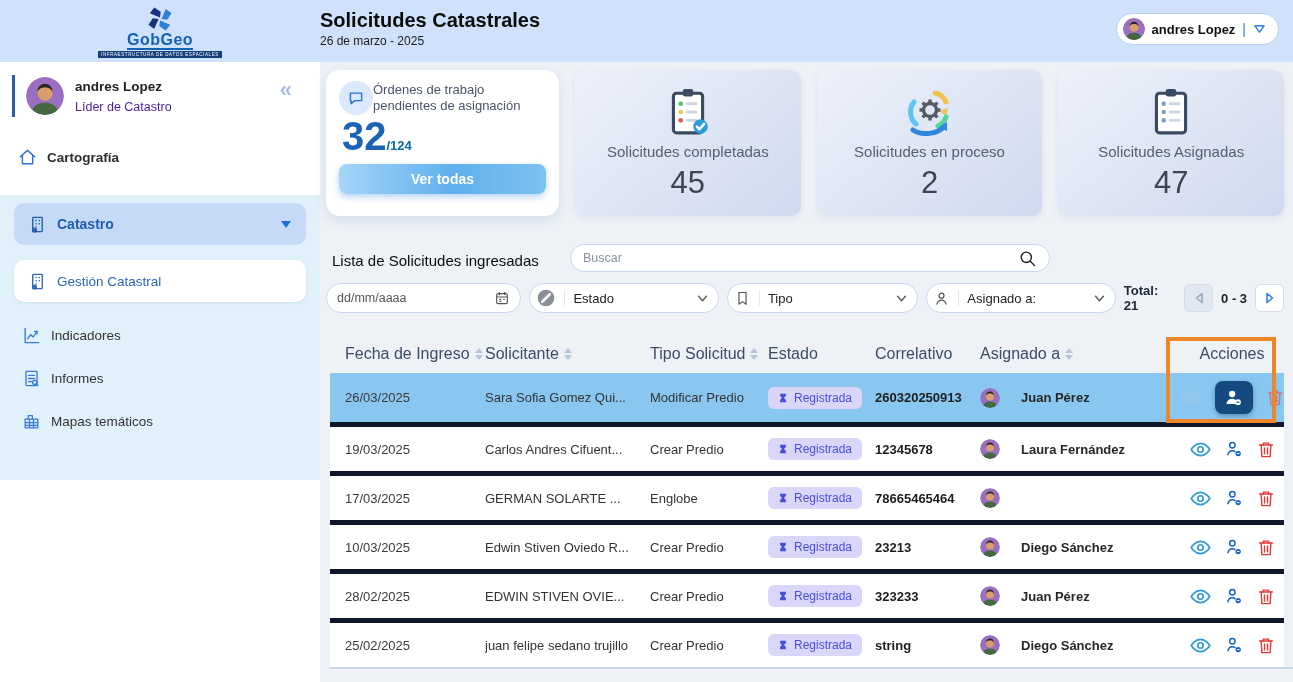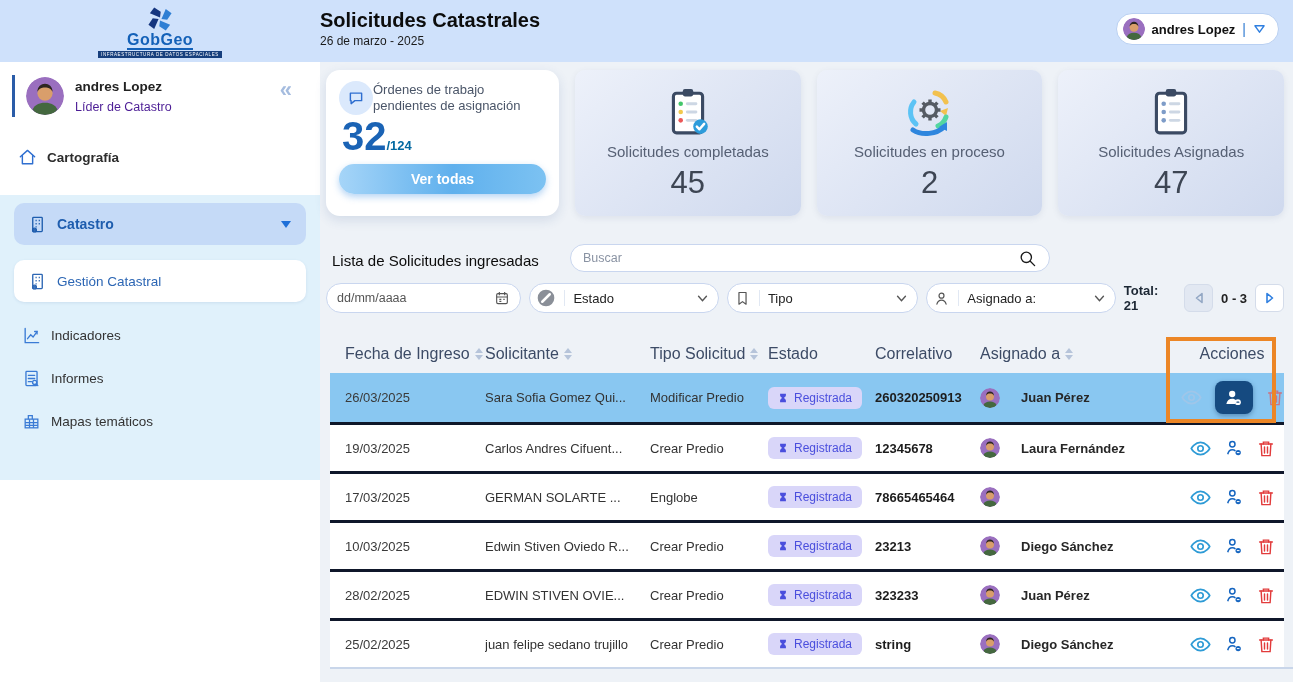--- a/index.html
+++ b/index.html
@@ -49,21 +49,21 @@
   .main { position:absolute; top:62px; left:320px; right:0; bottom:0; background:#eef2f7; }
 
   .cards { position:absolute; top:8px; left:6px; right:9px; height:146px; display:flex; gap:16px; }
   .card1 { width:233px; flex:none; background:#fff; border-radius:14px; box-shadow:0 4px 12px rgba(40,80,140,.14); padding:11px 13px; }
   .card1-head { display:flex; align-items:center; gap:0; }
   .bubble-circ { width:34px; height:34px; border-radius:50%; background:#dbe9fc; display:flex; align-items:center; justify-content:center; flex:none; }
   .card1-title { font-size:13px; color:#4a5568; line-height:1.25; width:172px; }
   .card1-val { display:flex; align-items:baseline; margin:0 0 0 3px; }
   .big-num { font-size:40px; font-weight:800; color:#1a63b5; line-height:1.05; }
   .of-num { font-size:13px; color:#0369a1; font-weight:700; }
-  .ver-btn { display:block; width:100%; height:30px; border:none; border-radius:15px; background:linear-gradient(90deg,#a6d5f8,#5fb0ed 55%,#7cc2f2); color:#fff; font-weight:700; font-size:14px; margin-top:7px; cursor:pointer; box-shadow:0 3px 7px rgba(90,160,230,.45); font-family:inherit; }
+  .ver-btn { display:block; width:100%; height:30px; border:none; border-radius:8px; background:linear-gradient(90deg,#a6d5f8,#5fb0ed 55%,#7cc2f2); color:#fff; font-weight:700; font-size:14px; margin-top:7px; cursor:pointer; box-shadow:0 3px 7px rgba(90,160,230,.45); font-family:inherit; }
   .scard { flex:1; border-radius:10px; background:linear-gradient(140deg,#edf1fa 0%,#cfd9ee 100%); box-shadow:0 2px 6px rgba(90,110,150,.12); display:flex; flex-direction:column; align-items:center; justify-content:center; gap:5px; }
   .scard .lbl { font-size:15px; color:#566074; }
   .scard .val { font-size:31px; color:#3d4553; }
 
   .list-title { position:absolute; top:190px; left:12px; font-size:15px; color:#0c0c0c; }
   .searchbar { position:absolute; top:182px; left:250px; width:480px; height:28px; background:#fff; border:1px solid #c9d6ef; border-radius:16px; display:flex; align-items:center; padding:0 12px; }
   .searchbar input { flex:1; border:none; outline:none; font-size:12.5px; font-family:inherit; color:#222; background:transparent; }
   .searchbar input::placeholder { color:#8a93a3; }
 
   .filters { position:absolute; top:221px; left:6px; right:9px; height:30px; display:flex; align-items:center; }
@@ -85,21 +85,21 @@
   
   .table { position:absolute; top:273px; left:10px; right:9px; }
   .thead, .trow { display:grid; grid-template-columns:140px 165px 118px 107px 105px 200px 1fr; align-items:center; padding-left:15px; }
   .thead { height:38px; }
   .th { font-size:16px; color:#3c4b66; display:flex; align-items:center; gap:5px; }
   .th-acc { justify-content:center; }
   .sort { display:inline-flex; flex-direction:column; gap:2px; cursor:pointer; }
   .sort i { display:block; width:0; height:0; border-left:4px solid transparent; border-right:4px solid transparent; }
   .sort .up { border-bottom:5px solid #b6c4da; }
   .sort .dn { border-top:5px solid #b6c4da; }
-  .trow { height:49px; background:#fff; border-top:3px solid #0f172a; cursor:pointer; }
+  .trow { height:49px; background:#fff; border-top:5px solid #0f172a; cursor:pointer; }
   .trow.hl { background:#89c7f1; border-top:none; }
   .td { font-size:13px; color:#333; white-space:nowrap; overflow:hidden; }
   .td-date { color:#3a3a3a; }
   .td-corr { font-weight:700; color:#1d1d1d; }
   .assignee { display:flex; align-items:center; gap:21px; }
   .assignee .an { font-size:13px; font-weight:700; color:#272727; }
   .badge { display:inline-flex; align-items:center; gap:6px; background:#d9d6f9; color:#4a4edd; font-size:12px; border-radius:6px; padding:4px 10px; }
   .actions { display:flex; align-items:center; justify-content:center; gap:13px; }
   .act { cursor:pointer; display:flex; align-items:center; justify-content:center; }
   .act-eye { color:#2e9bd6; } .act-assign { color:#1565c0; } .act-trash { color:#e23b3b; }

